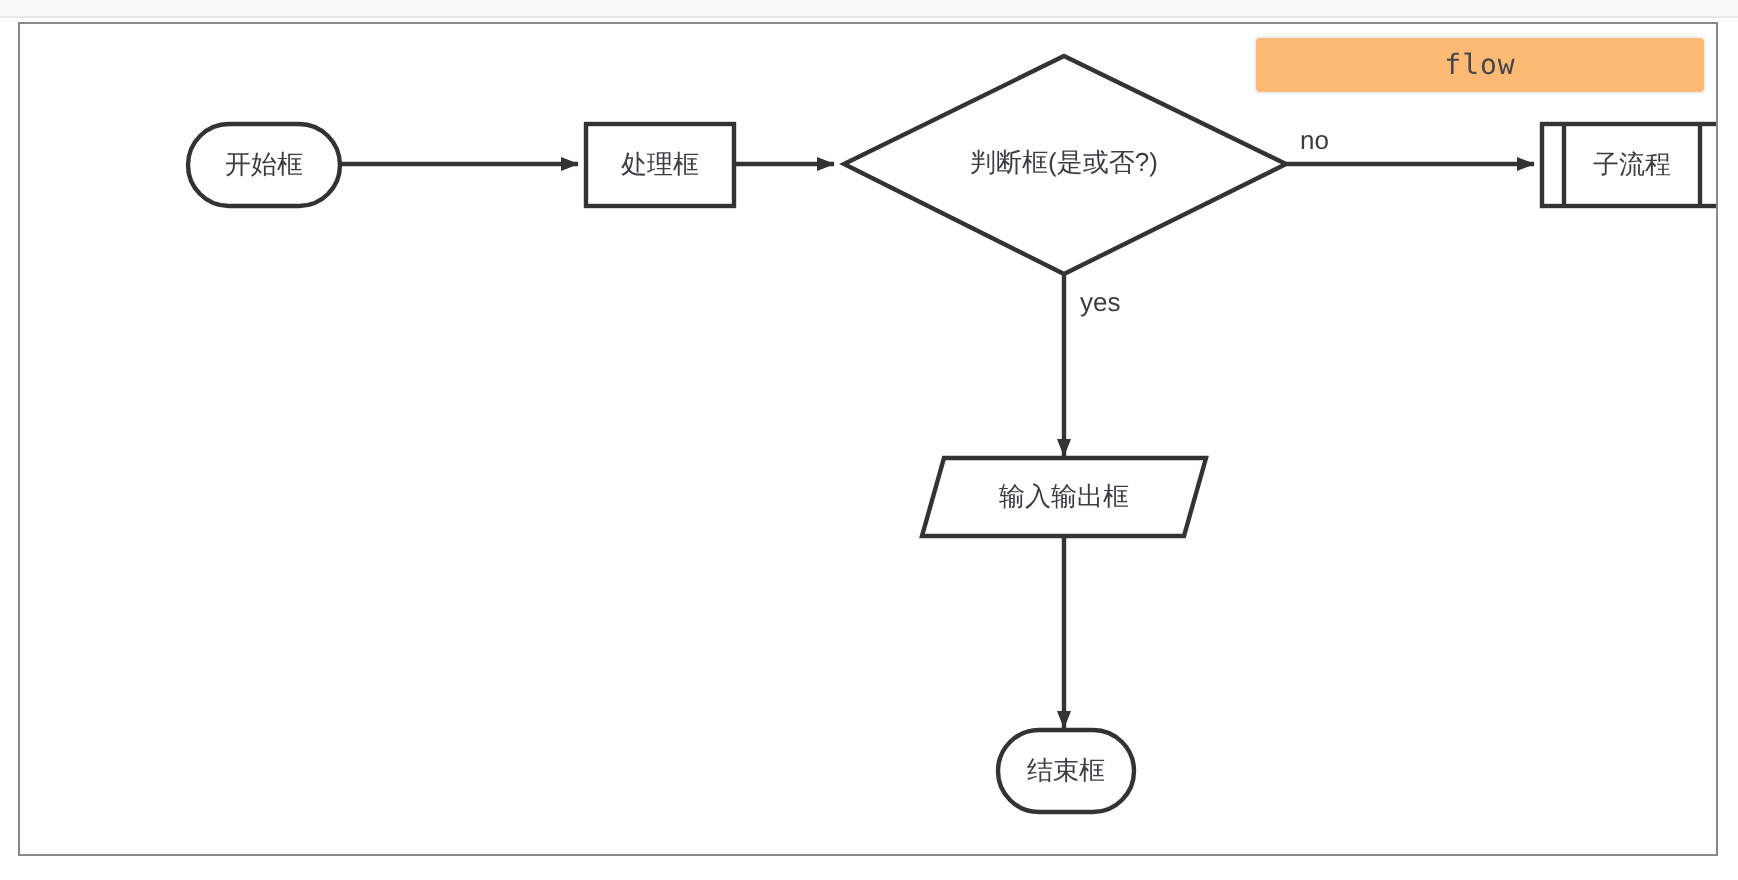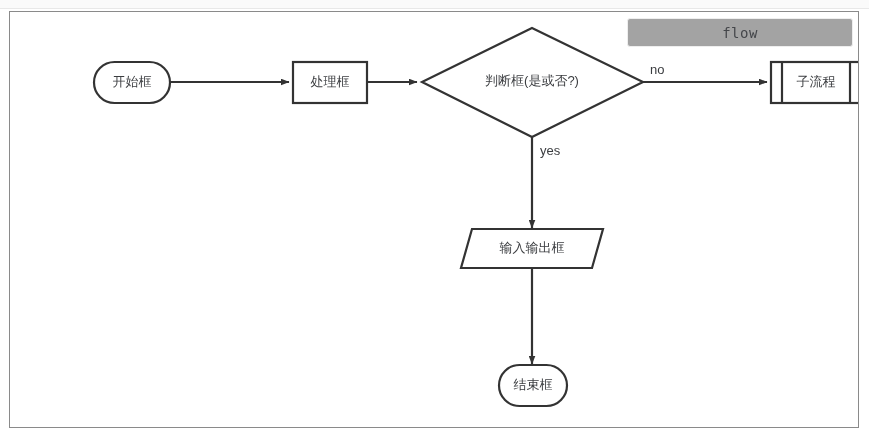--- a/index.html
+++ b/index.html
@@ -40,21 +40,21 @@
     overflow: hidden;
   }
 
   
   #flow-tab {
     position: absolute;
     left: 617px;
     top: 6px;
     width: 226px;
     height: 29px;
-    background: #a3a3a3;
+    background: #fdba74;
     border: 1px solid #eeeeee;
     border-radius: 3px;
     box-sizing: border-box;
     display: flex;
     align-items: center;
     justify-content: center;
   }
   #flow-tab span {
     font-family: "DejaVu Sans Mono", "Liberation Mono", monospace;
     font-size: 14px;

